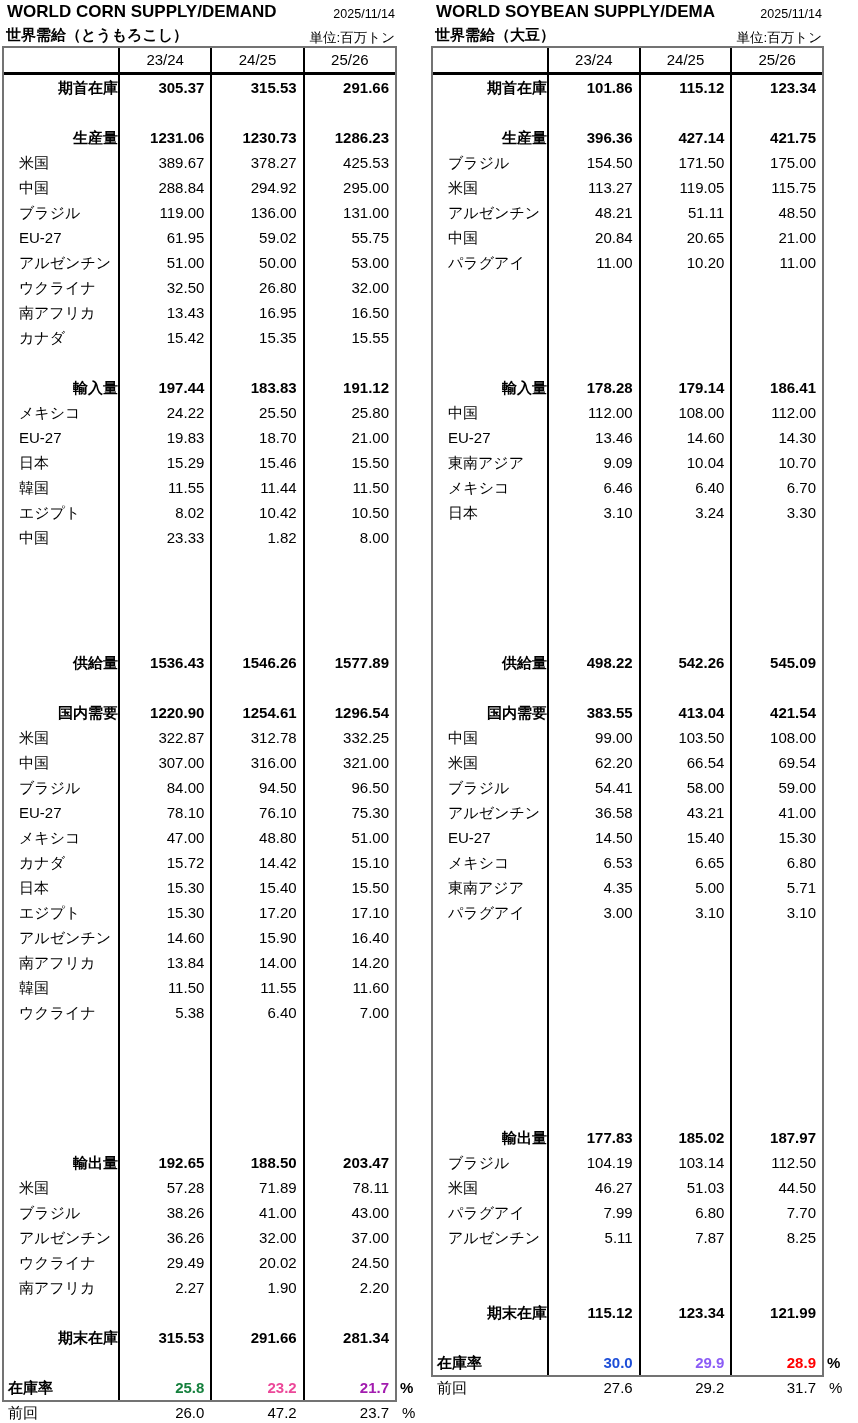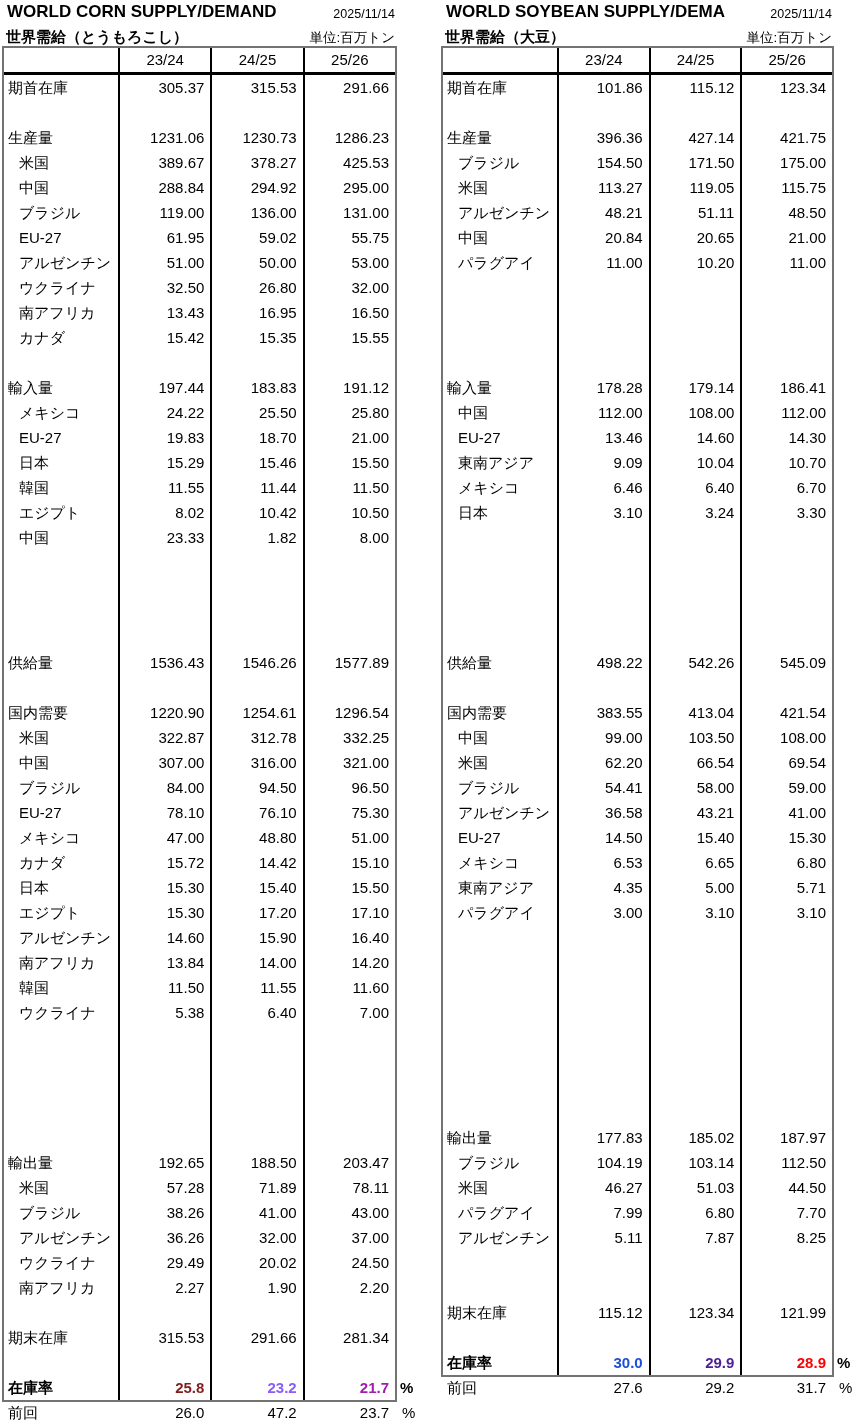--- a/index.html
+++ b/index.html
@@ -3,41 +3,41 @@
 <meta charset="utf-8">
 <style>
   html,body { margin:0; padding:0; background:#fff; }
   .page {
     position:relative; width:858px; height:1423px; background:#ffffff;
     font-family:"Liberation Sans","DejaVu Sans",sans-serif; color:#000;
     overflow:hidden;
   }
   .block { position:absolute; top:0; }
   #corn-block { left:2px;  width:395px; }
-  #soy-block  { left:441px; width:393px; }
+  #soy-block  { left:431px; width:393px; }
 
   .title-row { height:24px; display:flex; justify-content:space-between; align-items:center; }
   .title { font-weight:bold; font-size:17px; line-height:22px; white-space:nowrap; overflow:hidden; padding-left:5px; }
   .date  { font-size:12.5px; line-height:12.5px; padding-top:5px; padding-right:2px; flex:0 0 auto; padding-left:8px; }
 
   .subtitle-row { height:22px; display:flex; justify-content:space-between; align-items:flex-end; }
-  .subtitle { font-weight:bold; font-size:15px; line-height:18px; padding-left:4px; white-space:nowrap; }
+  .subtitle { font-weight:bold; font-size:15px; line-height:18px; padding-left:4px; white-space:nowrap;font-family:Liberation Mono, monospace; }
   .unit { font-size:13.5px; line-height:17px; padding-right:2px; white-space:nowrap; }
 
   .grid { border:2px solid #737373; background:#fff; }
   .thead { display:grid; grid-template-columns:114px 1fr 1fr 1fr; height:24px; border-bottom:3px solid #000; }
   .thead .cell { font-size:15px; line-height:24px; text-align:center; }
   .thead .cell.colhead { border-left:2px solid #000; }
 
   .trow { display:grid; grid-template-columns:114px 1fr 1fr 1fr; height:25px; position:relative; }
   .trow .cell { font-size:15px; line-height:25px; white-space:nowrap; overflow:hidden; }
   .trow .cell.label { padding-left:4px; text-align:left; }
   .trow .cell.value { border-left:2px solid #000; text-align:right; padding-right:6px; }
   .trow.item .cell.label { padding-left:15px; }
-  .trow.section .cell { font-weight:normal; }
+  .trow.section .cell { font-weight:bold;text-align:right; }
   .trow.ratio .cell { font-weight:bold; }
   .suffix {
     position:absolute; left:100%; top:0; line-height:25px; padding-left:5px;
     font-size:15px; font-weight:bold; color:#000; white-space:nowrap;
   }
 
   .footer-row { display:grid; grid-template-columns:114px 1fr 1fr 1fr; height:28px; position:relative; padding:0 2px; }
   .footer-row .cell { font-size:15px; line-height:21px; white-space:nowrap; }
   .footer-row .cell.label { padding-left:4px; }
   .footer-row .cell.value { text-align:right; padding-right:6px; }
@@ -372,22 +372,22 @@
             <div class="cell value">281.34</div>
           </div>
           <div class="trow blank">
             <div class="cell label"></div>
             <div class="cell value"></div>
             <div class="cell value"></div>
             <div class="cell value"></div>
           </div>
           <div class="trow ratio">
             <div class="cell label">在庫率</div>
-            <div class="cell value" style="color: #7f1d1d;">25.8</div>
-            <div class="cell value" style="color: #8b5cf6;">23.2</div>
+            <div class="cell value" style="color: #15803d;">25.8</div>
+            <div class="cell value" style="color: #ec4899;">23.2</div>
             <div class="cell value" style="color: #a21caf;">21.7</div>
             <span class="suffix">%</span>
           </div>
         </div>
     </div>
     <div class="footer-row">
       <div class="cell label">前回</div>
       <div class="cell value">26.0</div>
       <div class="cell value">47.2</div>
       <div class="cell value">23.7</div>
@@ -714,21 +714,21 @@
           </div>
           <div class="trow blank">
             <div class="cell label"></div>
             <div class="cell value"></div>
             <div class="cell value"></div>
             <div class="cell value"></div>
           </div>
           <div class="trow ratio">
             <div class="cell label">在庫率</div>
             <div class="cell value" style="color: #1d4ed8;">30.0</div>
-            <div class="cell value" style="color: #4c1d95;">29.9</div>
+            <div class="cell value" style="color: #8b5cf6;">29.9</div>
             <div class="cell value" style="color: rgb(255, 0, 0);">28.9</div>
             <span class="suffix">%</span>
           </div>
         </div>
     </div>
     <div class="footer-row">
       <div class="cell label">前回</div>
       <div class="cell value">27.6</div>
       <div class="cell value">29.2</div>
       <div class="cell value">31.7</div>

